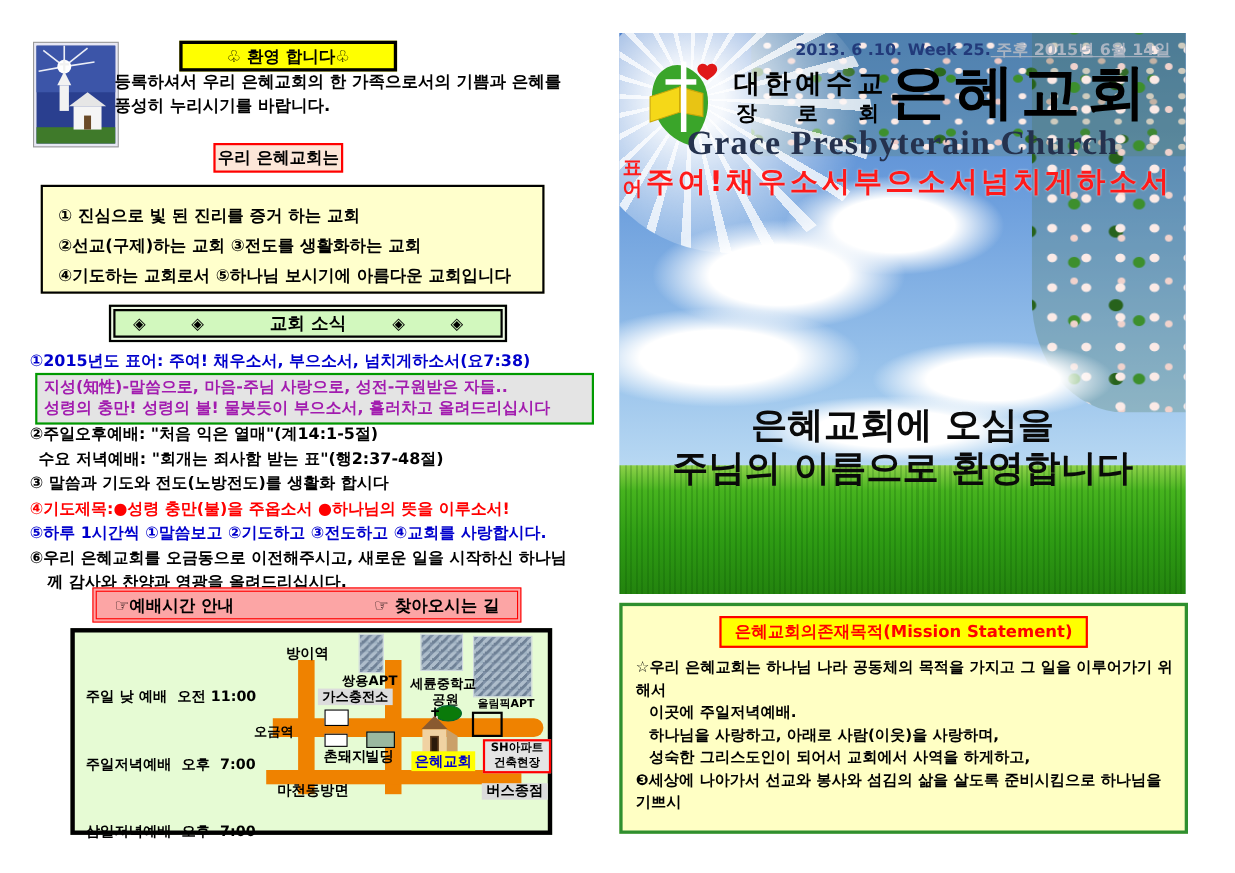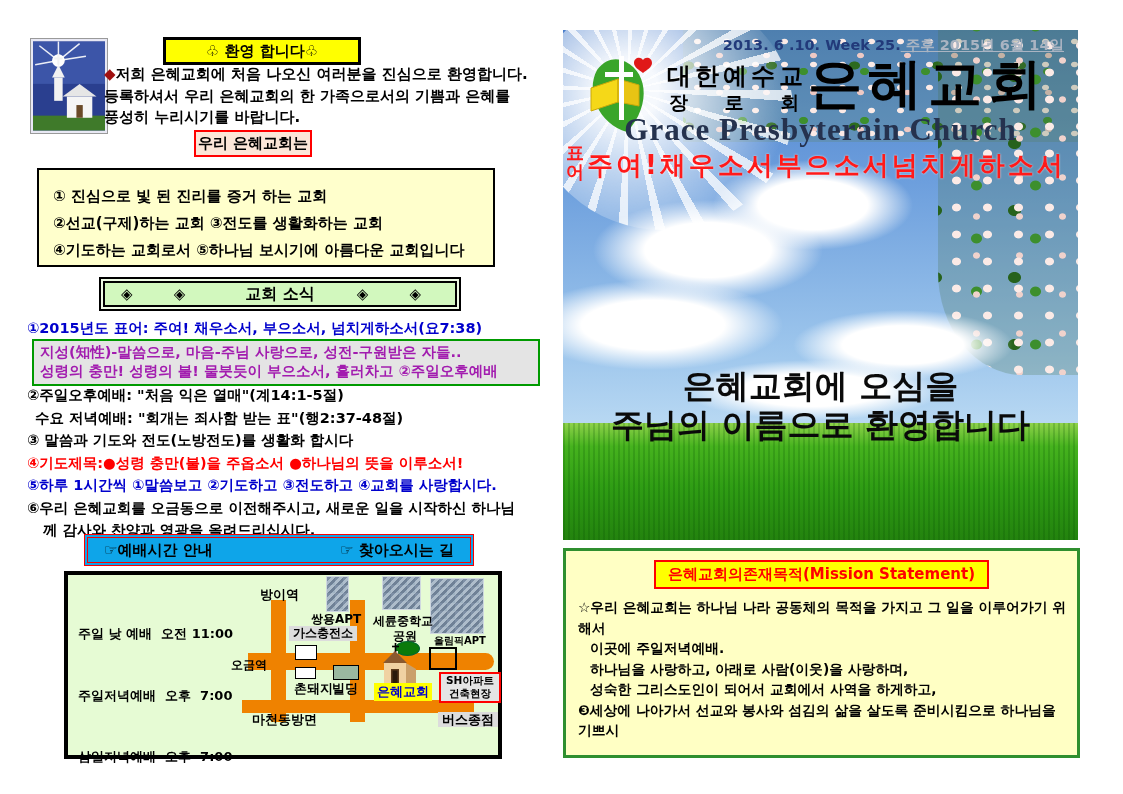--- a/index.html
+++ b/index.html
@@ -28,21 +28,21 @@
   .news-header .dia{letter-spacing:18px;font-size:15px;}
   .news-slogan{left:27px;top:319px;font-size:14.5px;color:#0000cc;}
   .highlight-box{left:32px;top:339px;width:492px;background:#e4e4e4;border:2px solid #009a00;
       padding:2px 6px 3px 6px;color:#a21caf;font-size:14.5px;line-height:19px;}
   .news-lines{left:27px;top:384px;width:516px;font-size:14.5px;line-height:22.5px;}
   .news-lines .red{color:#ff0000;}
   .news-lines .blue{color:#0000cc;}
   .ind1{padding-left:8px;}
   .ind2{padding-left:16px;}
 
-  .guide-banner{left:84px;top:534px;width:350px;height:24px;background:#0ea5e9;border:4px double #ff0000;
+  .guide-banner{left:84px;top:534px;width:350px;height:24px;background:#fca5a5;border:4px double #ff0000;
       display:flex;align-items:center;justify-content:space-between;padding:0 16px;font-size:15px;}
 
   .map-box{left:64px;top:571px;width:430px;height:180px;background:#e6fbd4;border:4px solid #000;}
   .sched{position:absolute;left:10px;top:8px;font-size:13px;line-height:20.5px;white-space:pre;}
   .road{position:absolute;background:#ef8200;}
   .maplabel{position:absolute;font-size:12px;white-space:pre;line-height:13px;}
   .graybox{background:#dcdcdc;padding:1px 4px;}
   .bld{position:absolute;border:1px solid #000;background:#fff;}
   .park-ellipse{position:absolute;left:327px;top:66px;width:23px;height:13px;background:#0a7a0a;border-radius:50%;border:1px solid #063;}
   .church-label{position:absolute;left:306px;top:108px;background:#ffff00;color:#0000cc;font-size:13px;padding:0 3px;}
@@ -129,21 +129,20 @@
       <rect x="20" y="15" width="8" height="2" fill="#f2f2f2"></rect>
       <polygon points="44,40 28,52 60,52" fill="#e6e6e6"></polygon>
       <rect x="32" y="52" width="24" height="20" fill="#f5f5f5"></rect>
       <rect x="41" y="60" width="6" height="12" fill="#6a4a28"></rect>
     </svg>
   </div>
 
   <div class="abs welcome-banner">♧ 환영 합니다♧</div>
 
   <div class="abs welcome-text">
-    <div><span class="bullet-red">◆</span><span>저희 은혜교회에 처음 나오신 여러분을 진심으로 환영합니다.</span></div>
     <div>등록하셔서 우리 은혜교회의 한 가족으로서의 기쁨과 은혜를</div>
     <div>풍성히 누리시기를 바랍니다.</div>
   </div>
 
   <div class="abs intro-title">우리 은혜교회는</div>
 
   <div class="abs points-box">
     <div>① 진심으로 빛 된 진리를 증거 하는 교회</div>
     <div>②선교(구제)하는 교회   ③전도를 생활화하는 교회</div>
     <div>④기도하는 교회로서   ⑤하나님 보시기에 아름다운 교회입니다</div>
@@ -152,21 +151,21 @@
   <div class="abs news-header">
     <span class="dia">◈ ◈</span>
     <span>교회 소식</span>
     <span class="dia">◈ ◈</span>
   </div>
 
   <div class="abs news-slogan">①2015년도 표어: 주여! 채우소서, 부으소서, 넘치게하소서(요7:38)</div>
 
   <div class="abs highlight-box">
     <div>지성(知性)-말씀으로, 마음-주님 사랑으로, 성전-구원받은 자들..</div>
-    <div>성령의 충만! 성령의 불! 물붓듯이 부으소서, 흘러차고 ②주일오후예배</div>
+    <div>성령의 충만! 성령의 불! 물붓듯이 부으소서, 흘러차고 올려드리십시다</div>
   </div>
 
   <div class="abs news-lines">
     <div>②주일오후예배: "처음 익은 열매"(계14:1-5절)</div>
     <div class="ind1">수요 저녁예배: "회개는 죄사함 받는 표"(행2:37-48절)</div>
     <div>③ 말씀과 기도와 전도(노방전도)를 생활화 합시다</div>
     <div class="red">④기도제목:●성령 충만(불)을 주옵소서 ●하나님의 뜻을 이루소서!</div>
     <div class="blue">⑤하루 1시간씩 ①말씀보고 ②기도하고 ③전도하고 ④교회를 사랑합시다.</div>
     <div>⑥우리 은혜교회를 오금동으로 이전해주시고, 새로운 일을 시작하신 하나님</div>
     <div class="ind2">께 감사와 찬양과 영광을 올려드리십시다.</div>

